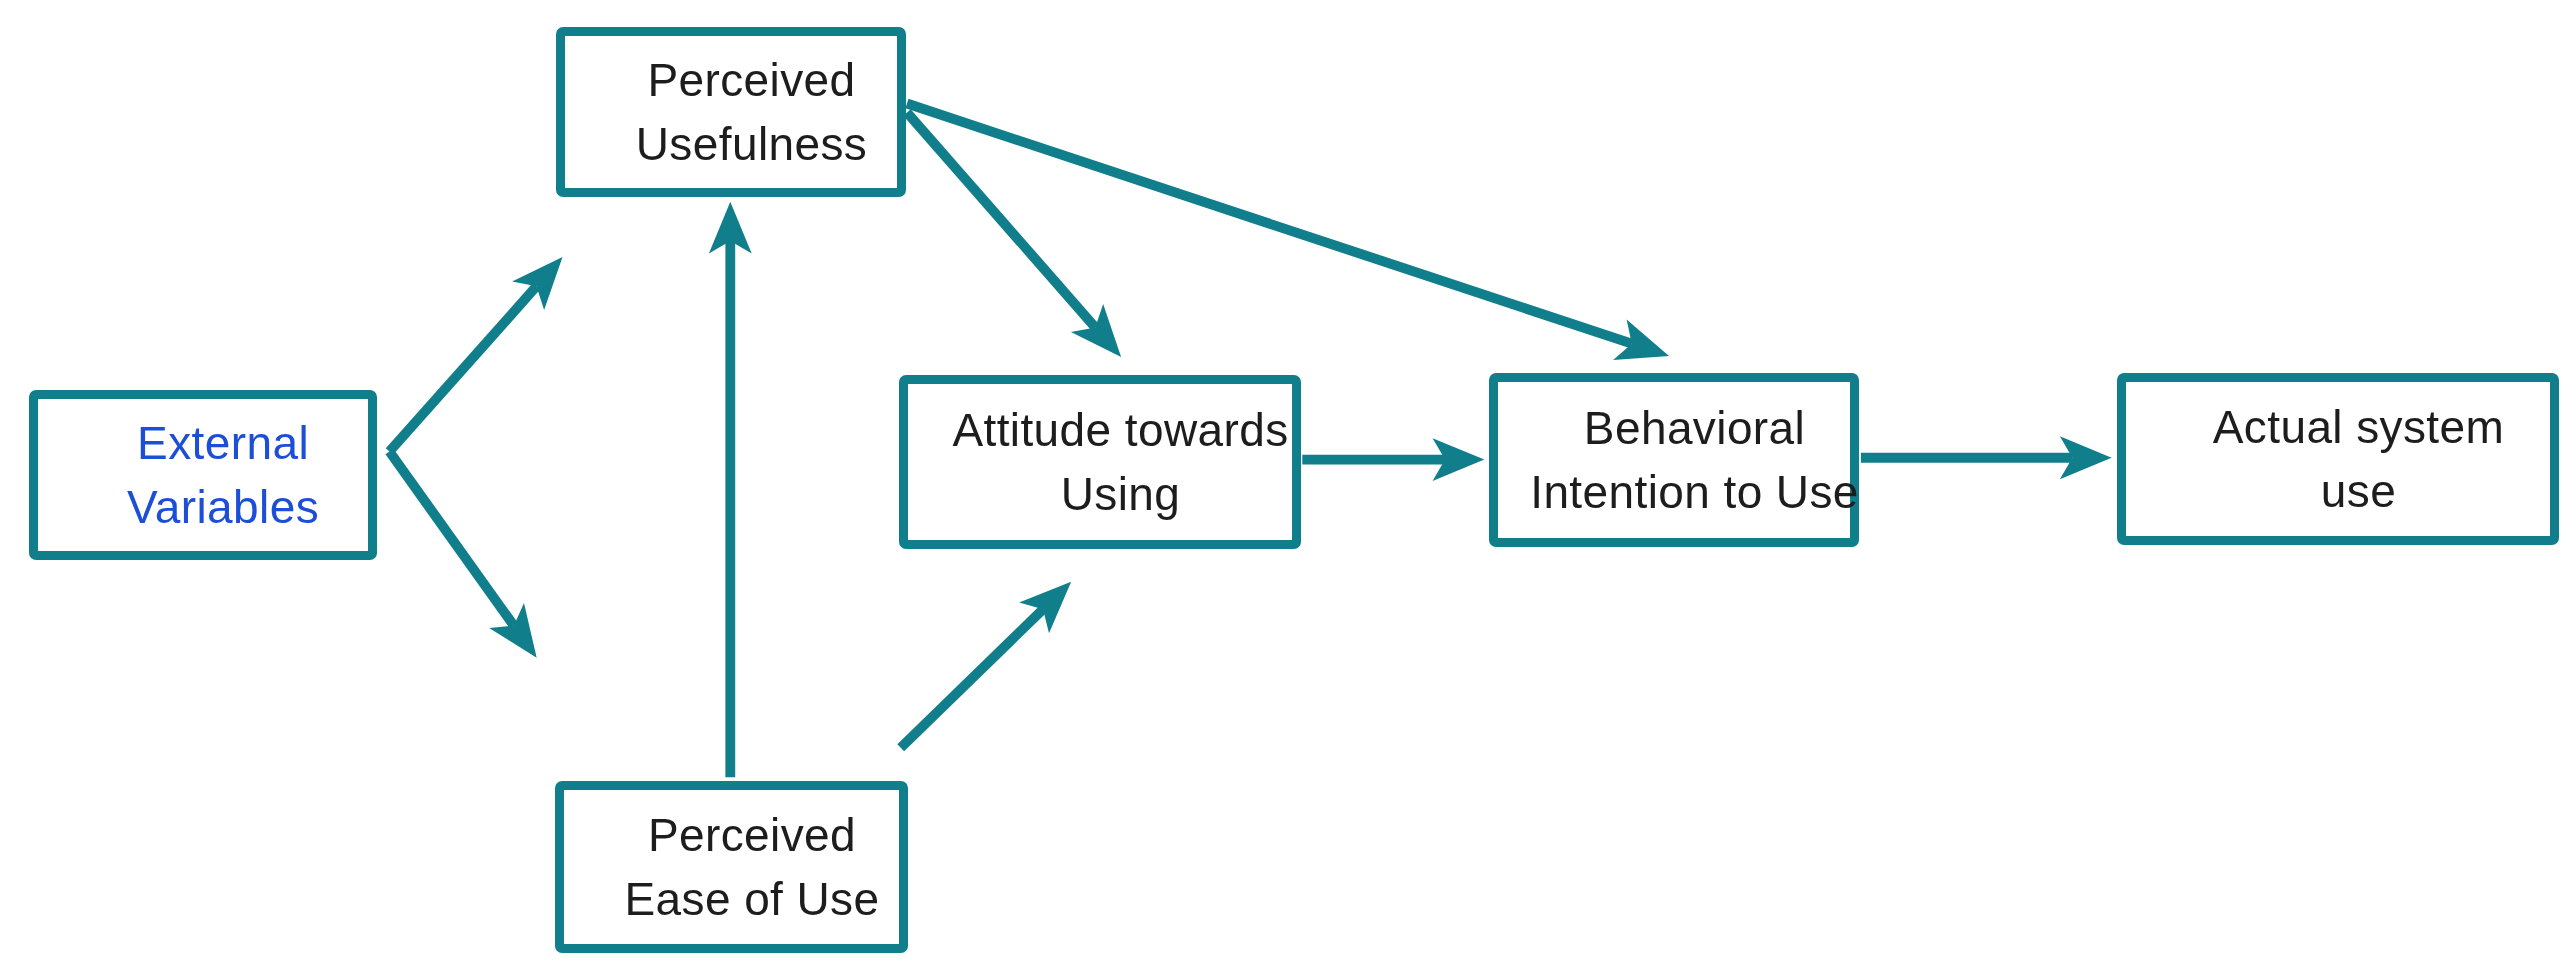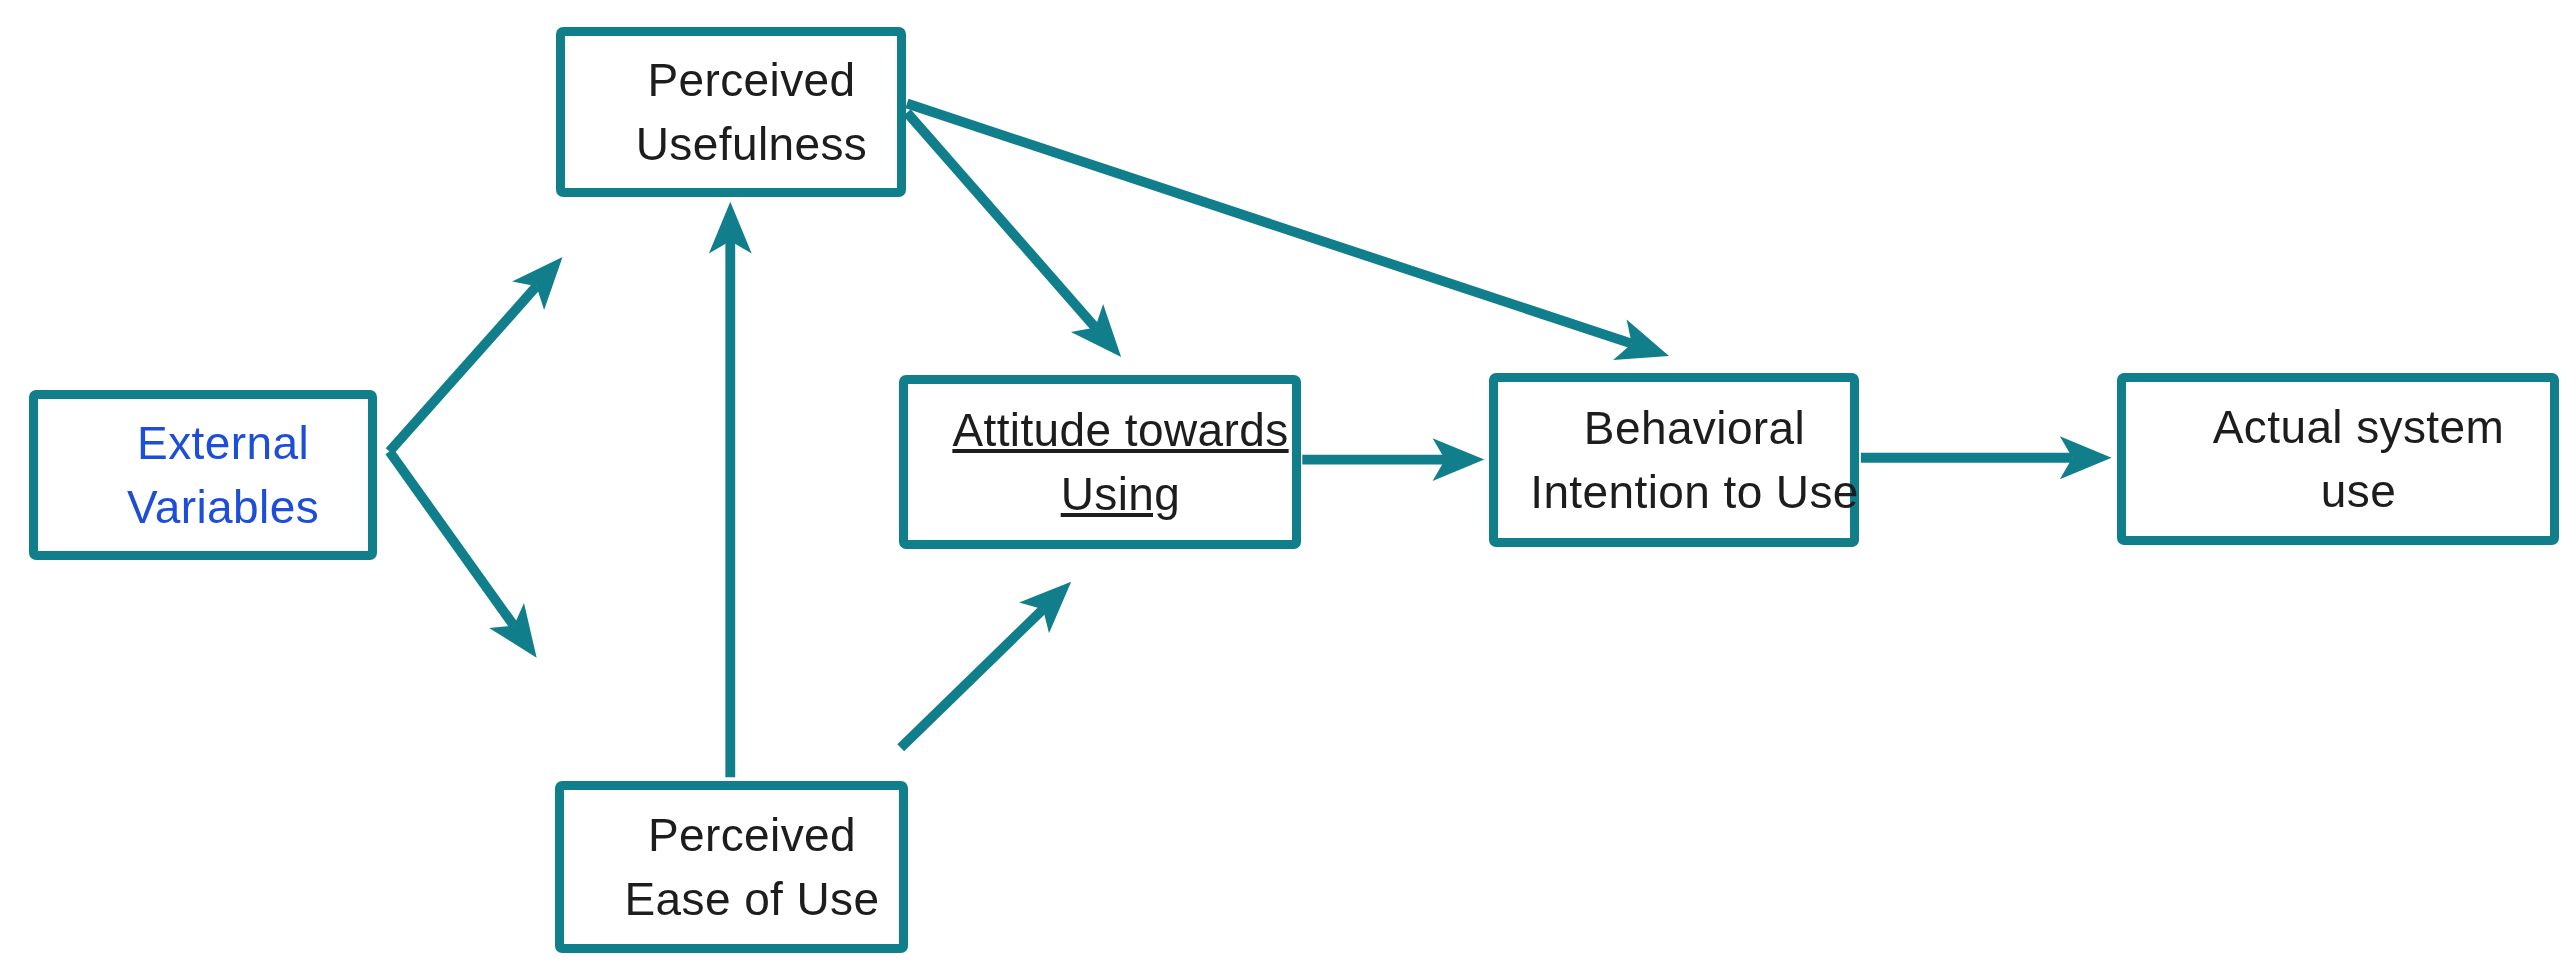--- a/index.html
+++ b/index.html
@@ -86,21 +86,21 @@
     </div>
     <div class="node" style="left: 556px; top: 27px; width: 350px; height: 170px; border-color: rgb(17, 126, 140); background: rgb(255, 255, 255);">
       <div class="node-label" style="color: rgb(29, 29, 29);">Perceived
 Usefulness</div>
     </div>
     <div class="node" style="left: 555px; top: 781px; width: 353px; height: 172px; border-color: rgb(17, 126, 140); background: rgb(255, 255, 255);">
       <div class="node-label" style="color: rgb(29, 29, 29);">Perceived
 Ease of Use</div>
     </div>
     <div class="node" style="left: 899px; top: 375px; width: 402px; height: 174px; border-color: rgb(17, 126, 140); background: rgb(255, 255, 255);">
-      <div class="node-label" style="color: rgb(29, 29, 29); text-decoration: underline;">Attitude towards
+      <div class="node-label" style="color: rgb(29, 29, 29);">Attitude towards
 Using</div>
     </div>
     <div class="node" style="left: 2117px; top: 373px; width: 442px; height: 172px; border-color: rgb(17, 126, 140); background: rgb(255, 255, 255);">
       <div class="node-label" style="color: rgb(29, 29, 29);">Actual system
 use</div>
     </div>
     <div class="node" style="left: 1489px; top: 373px; width: 370px; height: 174px; border-color: rgb(17, 126, 140); background: rgb(255, 255, 255);">
       <div class="node-label" style="color: rgb(29, 29, 29);">Behavioral
 Intention to Use</div>
     </div>

